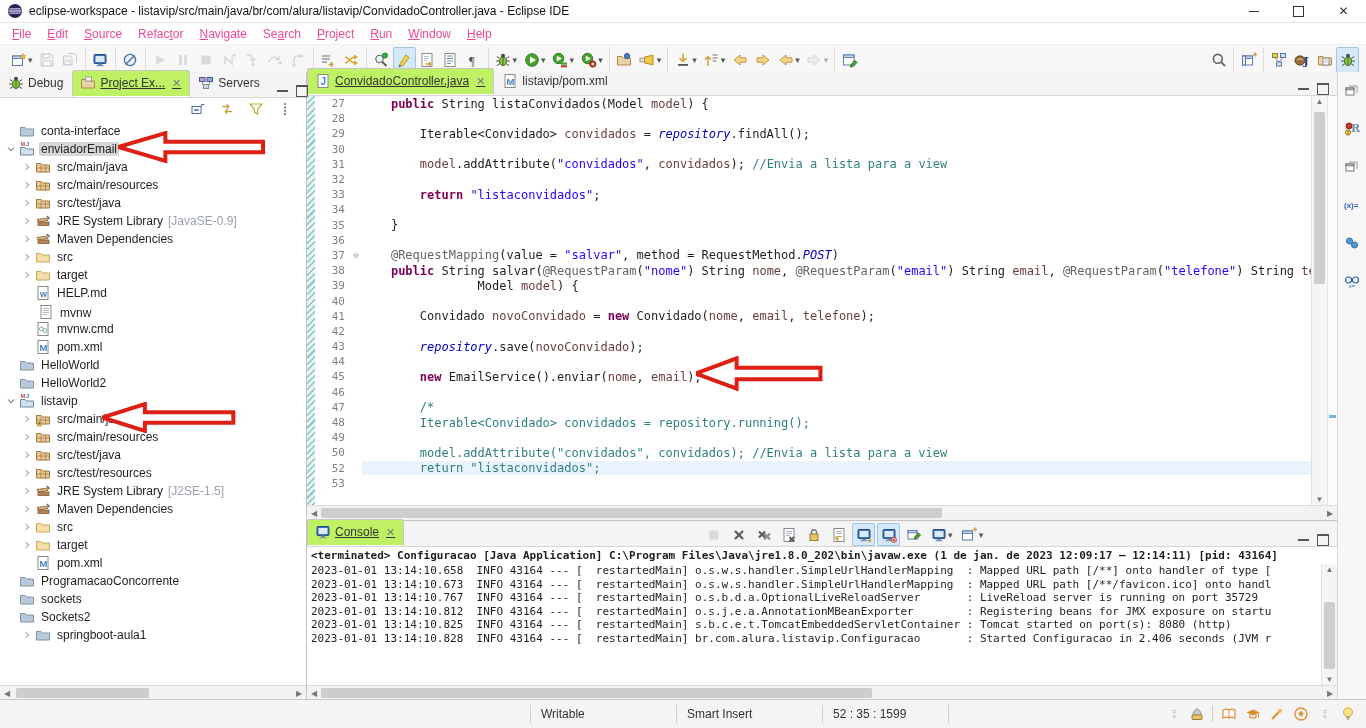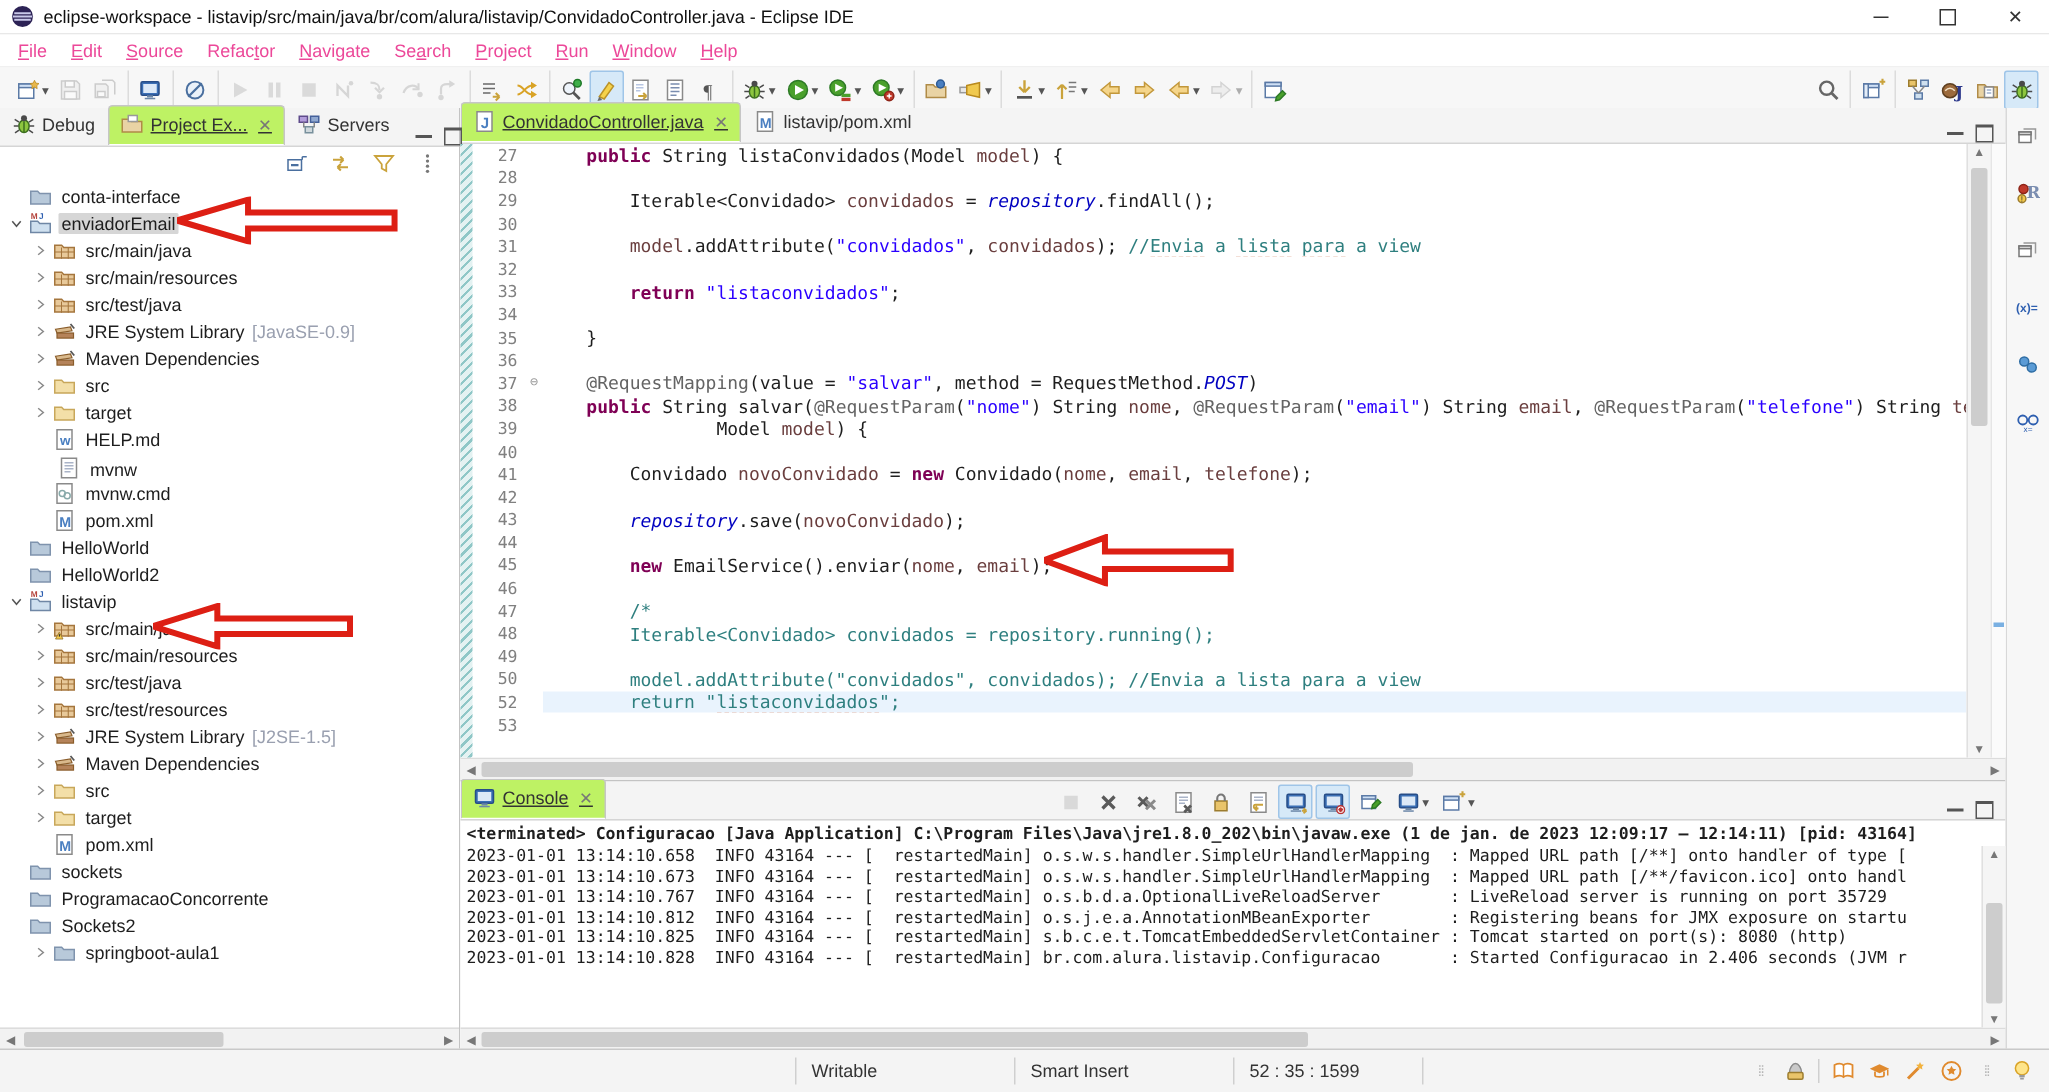--- a/index.html
+++ b/index.html
@@ -911,30 +911,30 @@
             </span>
             <span class="tree-label">pom.xml</span>
           </div>
           <div class="tree-row" style="padding-left: 4px;">
             <span class="tw"></span>
             <span class="ic">
               <svg viewBox="0 0 16 16">
                 <path d="M1.5 4.5h4.6l1.4 1.5h7v7h-13Z" fill="#b8c9da" stroke="#7f93ad"></path>
               </svg>
             </span>
-            <span class="tree-label">sockets</span>
+            <span class="tree-label">ProgramacaoConcorrente</span>
           </div>
           <div class="tree-row" style="padding-left: 4px;">
             <span class="tw"></span>
             <span class="ic">
               <svg viewBox="0 0 16 16">
                 <path d="M1.5 4.5h4.6l1.4 1.5h7v7h-13Z" fill="#b8c9da" stroke="#7f93ad"></path>
               </svg>
             </span>
-            <span class="tree-label">ProgramacaoConcorrente</span>
+            <span class="tree-label">sockets</span>
           </div>
           <div class="tree-row" style="padding-left: 4px;">
             <span class="tw"></span>
             <span class="ic">
               <svg viewBox="0 0 16 16">
                 <path d="M1.5 4.5h4.6l1.4 1.5h7v7h-13Z" fill="#b8c9da" stroke="#7f93ad"></path>
               </svg>
             </span>
             <span class="tree-label">Sockets2</span>
           </div>

